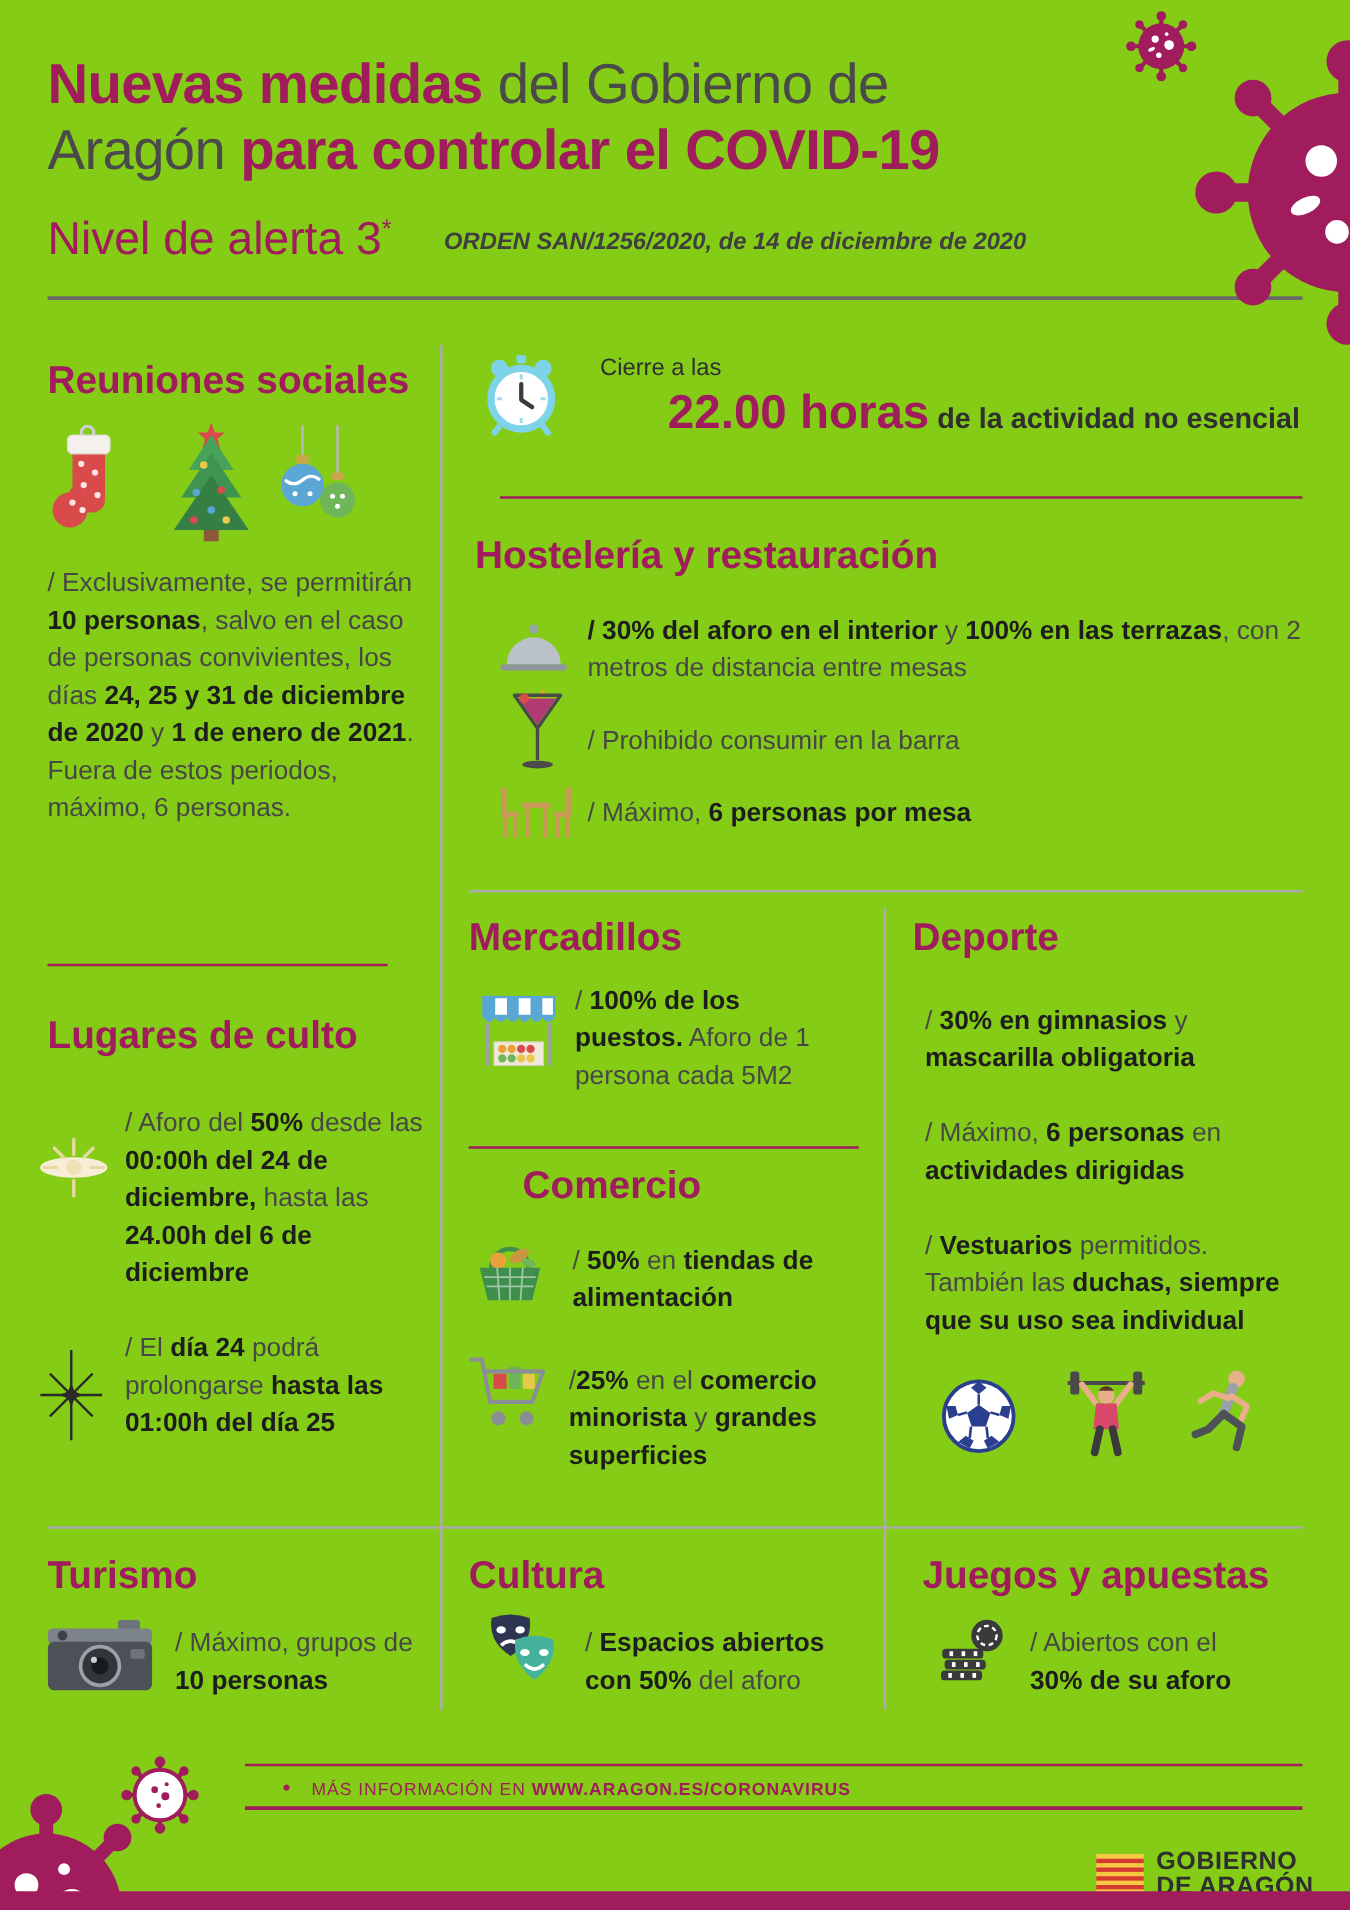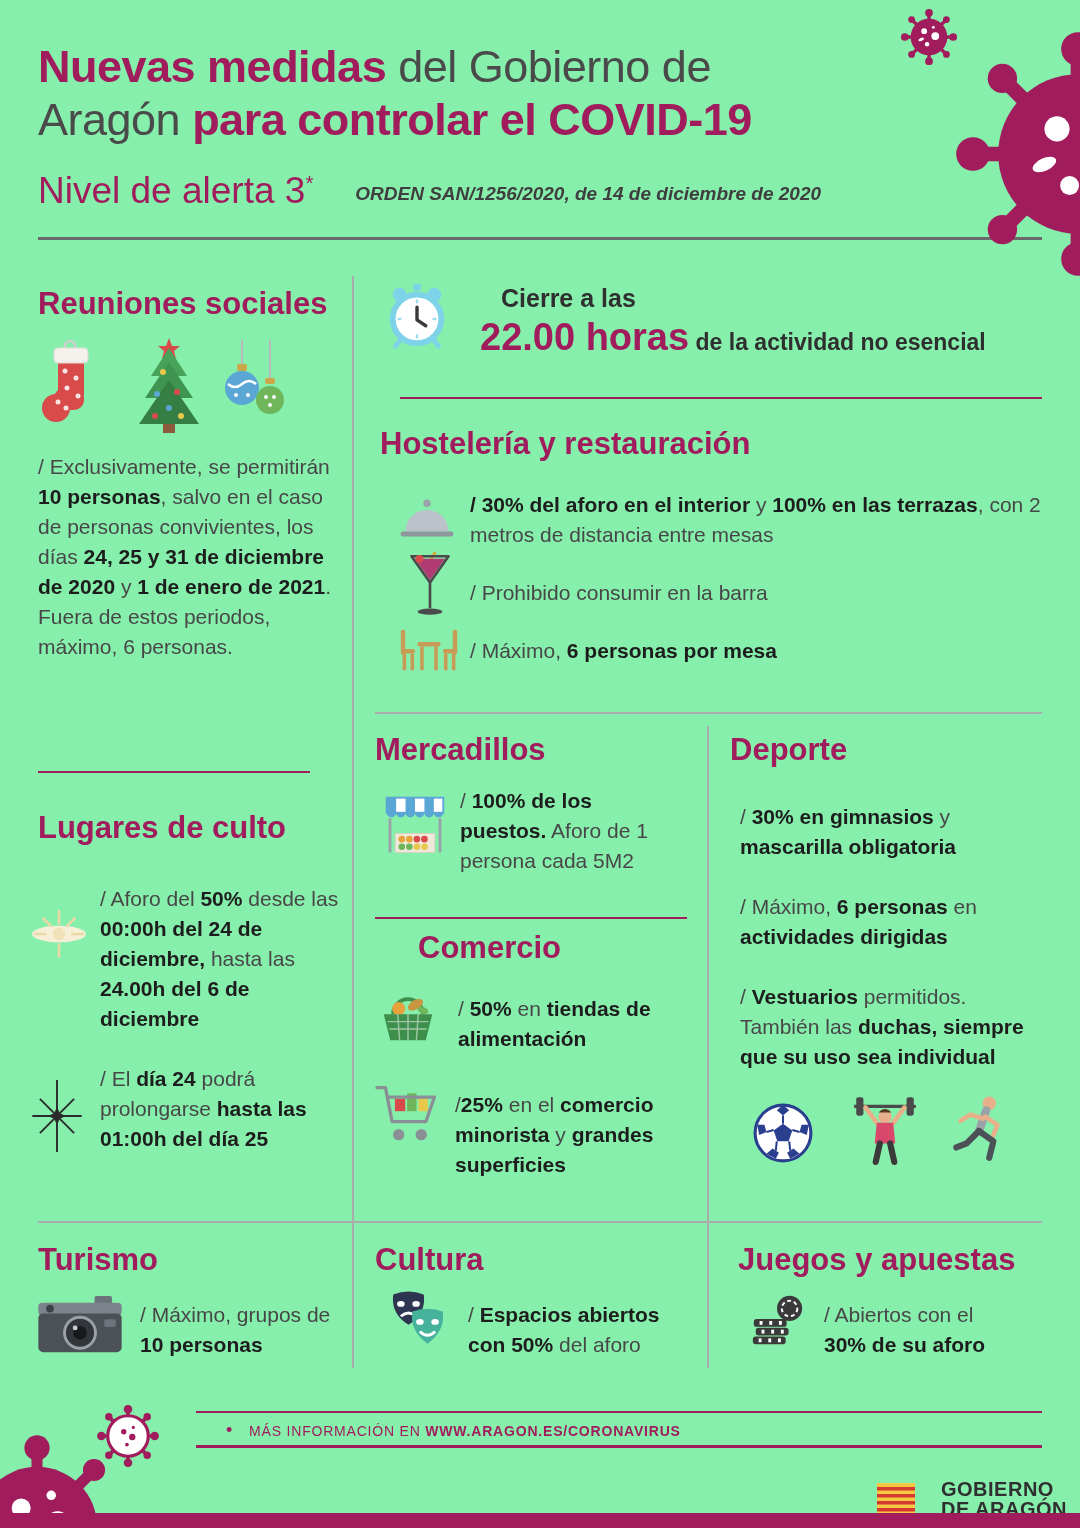--- a/index.html
+++ b/index.html
@@ -1,20 +1,20 @@
 <!DOCTYPE html>
 <html><head>
 <meta charset="utf-8">
 <style>
   * { box-sizing: border-box; margin: 0; padding: 0; }
   html,body { background:#fff; }
   body { font-family: "Liberation Sans", "DejaVu Sans", sans-serif; }
   #page {
     position: relative; width: 1080px; height: 1528px;
-    background: #86efac; overflow: hidden;
+    background: #84cc16; overflow: hidden;
   }
   .abs { position: absolute; }
   :root { }
   #page { --accent:#a11c5d; --dark:#474747; --ink:#1d1d1d; --gray-line:#ababab; }
 
   .title { font-size: 45px; line-height: 53px; color:#4a4a4a; font-weight:400; letter-spacing:-0.5px; }
   .title .acc { color: var(--accent); font-weight: 700; }
 
   .alert-row { display:flex; align-items:flex-end; }
   .alert { font-size: 37px; color: var(--accent); font-weight: 400; }
@@ -23,30 +23,30 @@
 
   .heading { color: var(--accent); font-weight: 700; font-size: 31px; }
   .body-text { font-size: 21px; line-height: 30px; color: var(--dark); }
   .body-text b { color: var(--ink); font-weight: 700; }
 
   .hline { height: 2px; }
   .accent-line { background: var(--accent); }
   .gray-line { background: var(--gray-line); }
   .vline { width: 1.5px; background: var(--gray-line); }
 
-  .closing-l1 { font-size: 25px; font-weight: 700; color:#2f2f2f;margin-left:21px; }
+  .closing-l1 { font-size: 19px; font-weight: 400; color:#2f2f2f; }
   .closing-time { font-size: 38px; font-weight: 700; color: var(--accent); }
   .closing-l2 { font-size: 23px; font-weight: 700; color:#2f2f2f; }
 
   .footer-info { display:flex; align-items:center; color: var(--accent); font-size: 14px; letter-spacing: 0.8px; }
   .footer-info .bullet { font-size: 18px; margin-right: 16px; }
   .footer-info .url { font-weight: 700; white-space: pre; }
   .footer-info .prefix { white-space: pre; }
 
-  .logo { display:flex; align-items:center; gap: 25px; justify-content: space-between; }
+  .logo { display:flex; align-items:center; gap: 9px; justify-content: space-between; }
   .logo-text { font-size: 20px; line-height: 20px; font-weight: 700; color:#2f2f2f; letter-spacing: 0.5px; }
 </style>
 </head>
 <body>
 
 <div id="page">
 
   <svg width="0" height="0" style="position:absolute" aria-hidden="true">
     <defs>
       <g id="virus-core">
@@ -208,21 +208,21 @@
     <polyline points="35,26 35,39 44,45" fill="none" stroke="#3a3a3a" stroke-width="3.5" stroke-linecap="round" stroke-linejoin="round"></polyline>
     <g stroke="#9ddceb" stroke-width="2.5">
       <line x1="35" y1="18" x2="35" y2="22"></line>
         <line x1="35" y1="54" x2="35" y2="58"></line>
       <line x1="15" y1="38" x2="19" y2="38"></line>
         <line x1="51" y1="38" x2="55" y2="38"></line>
     </g>
   </svg>
   <div class="abs" style="left:480px; top:284px; width:560px;">
     <div class="closing-l1">Cierre a las</div>
-    <div style="margin-top:3px;">
+    <div style="margin-top:3px;text-align:right;">
       <span class="closing-time">22.00 horas</span><span class="closing-l2"> de la actividad no esencial</span>
     </div>
   </div>
   <div class="abs hline accent-line" style="left:400px; top:397px; width:642px;"></div>
 
   <div class="abs heading" style="left:380px; top:426px;">Hostelería y restauración</div>
 
   <svg class="abs" style="left:398px; top:492px;" width="58" height="54" viewBox="0 0 70 62">
     <circle cx="35" cy="12" r="4.5" fill="#9aa2aa"></circle>
     <path d="M9 46 a26 26 0 0 1 52 0 z" fill="#bcc2c9"></path>

